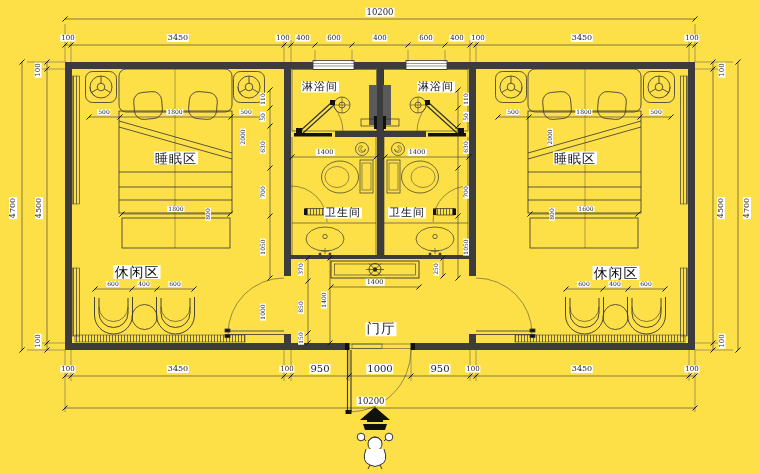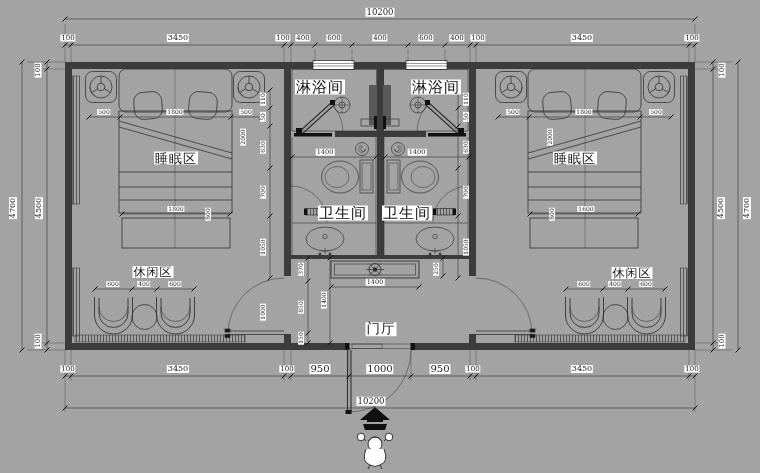--- a/index.html
+++ b/index.html
@@ -1,26 +1,26 @@
 <!DOCTYPE html>
 <html><head>
 <meta charset="utf-8">
 <style>
   html,body{margin:0;padding:0;background:#fff;}
-  #plan{position:relative;width:760px;height:473px;background:#a3a3a3;overflow:hidden;
+  #plan{position:relative;width:760px;height:473px;background:#fde047;overflow:hidden;
         font-family:"DejaVu Serif",serif;text-align:center;}
   #plan svg{position:absolute;left:0;top:0;z-index:1;}
   .lbl{position:absolute;transform:translate(-50%,-50%);background:#fff;color:#222;
        line-height:1;padding:0 1px;white-space:nowrap;z-index:2;}
   .lbl.v{transform:translate(-50%,-50%) rotate(-90deg);}
   .room{font-family:"DejaVu Sans","Liberation Sans",sans-serif;color:#111;
         letter-spacing:1px;font-weight:500;}
   .s6{font-size:6px;} .s65{font-size:6.5px;} .s7{font-size:7px;} .s75{font-size:10px;}
   .s8{font-size:8px;} .s85{font-size:8.5px;}
-  .r11{font-size:15px;} .r12{font-size:12px;margin-left:16px;} .r13{font-size:13px;} .r14{font-size:13.5px;}
+  .r11{font-size:11px;font-family:Liberation Mono, monospace;} .r12{font-size:14px;} .r13{font-size:13px;} .r14{font-size:13.5px;}
 </style>
 </head>
 <body>
 
 <div id="plan">
 
 <svg width="760" height="473" viewBox="0 0 760 473">
   <defs>
     <pattern id="hatch" width="3" height="8" patternUnits="userSpaceOnUse">
       <path d="M1.5 0 V8" stroke="#444" stroke-width="0.8"></path>

